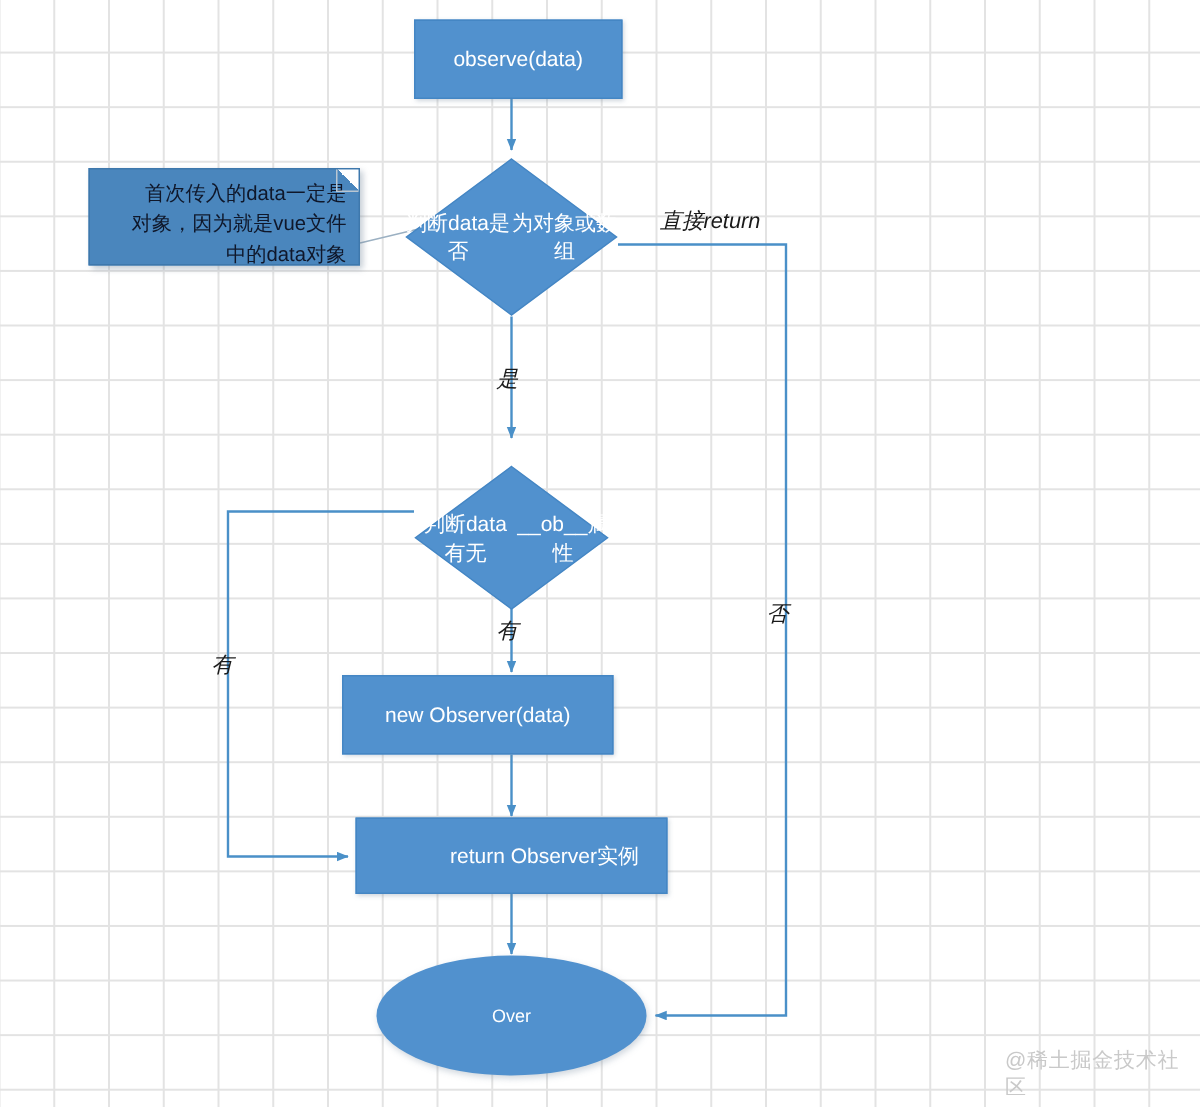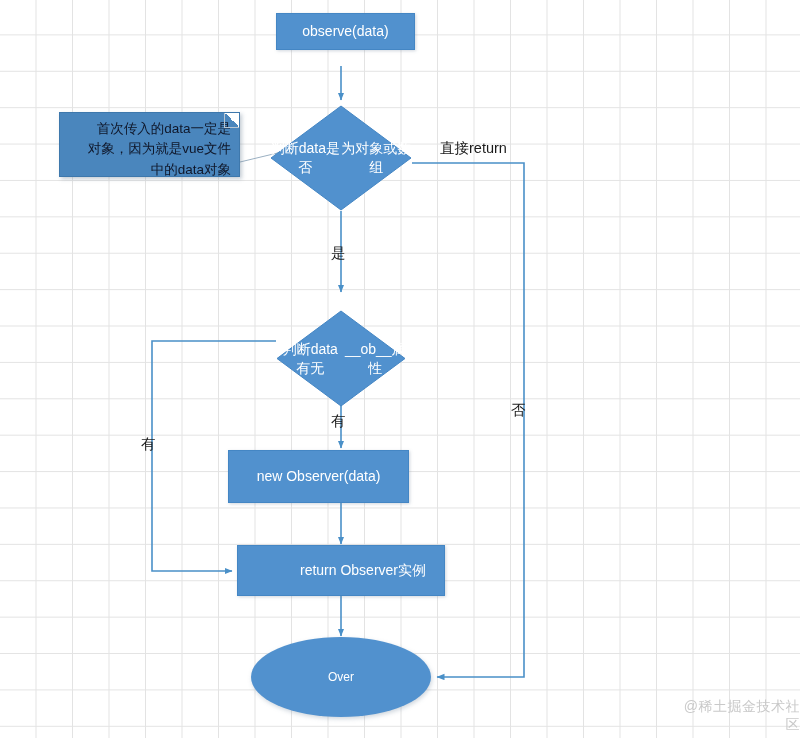--- a/index.html
+++ b/index.html
@@ -85,20 +85,21 @@
     border-bottom: 1px solid #b9c6d2;
     transform: translate(0,0);
   }
   .edge-label {
     position: absolute;
     color: #1a1a1a;
     font-size: 14.5px;
     line-height: 1.4;
     white-space: pre;
     text-align: center;
+    font-style: italic;
   }
   .annot {
     position: absolute;
     color: #1a1a1a;
     font-size: 14px;
     line-height: 1.45;
     text-align: center;
   }
   .watermark {
     position: absolute;
@@ -137,21 +138,21 @@
 
     <path d="M276,341 L152,341 L152,571 L232,571" stroke="#4A90C8" stroke-width="1.6" fill="none" marker-end="url(#arrow)"></path>
 
     <path d="M341,503 L341,544" stroke="#4A90C8" stroke-width="1.6" fill="none" marker-end="url(#arrow)"></path>
 
     <path d="M341,596 L341,636" stroke="#4A90C8" stroke-width="1.6" fill="none" marker-end="url(#arrow)"></path>
 
     <path d="M240,162 L290,150" stroke="#9bb0c2" stroke-width="1" fill="none"></path>
   </svg>
 
-  <div class="node rect" style="left:276px; top:13px; width:139px; height:37px;">
+  <div class="node rect" style="left:276px; top:13px; width:139px; height:53px;">
     <span>observe(data)</span>
   </div>
 
   <div class="diamond-wrap" style="left:270px; top:105px; width:142px; height:106px;">
     <svg class="diamond-shape" viewBox="0 0 142 106">
       <polygon points="71,1 141,53 71,105 1,53" fill="#5191CE" stroke="#4486C4" stroke-width="1"></polygon>
     </svg>
     <div class="diamond-label">
       <span>判断data是否</span>
       <span>为对象或数组</span>
@@ -191,15 +192,15 @@
 
   <div class="edge-label" style="left:331px; top:243px;"><span>是</span></div>
 
   <div class="edge-label" style="left:141px; top:434px;"><span>有</span></div>
 
   <div class="edge-label" style="left:331px; top:411px;"><span>有</span></div>
 
   <div class="edge-label" style="left:511px; top:400px;"><span>否</span></div>
 
 
-  <div class="watermark" style="left:670px; top:698px;text-align:right;"><span>@稀土掘金技术社区</span></div>
+  <div class="watermark" style="left:670px; top:698px;"><span>@稀土掘金技术社区</span></div>
 
 </div>
 
 </body></html>

